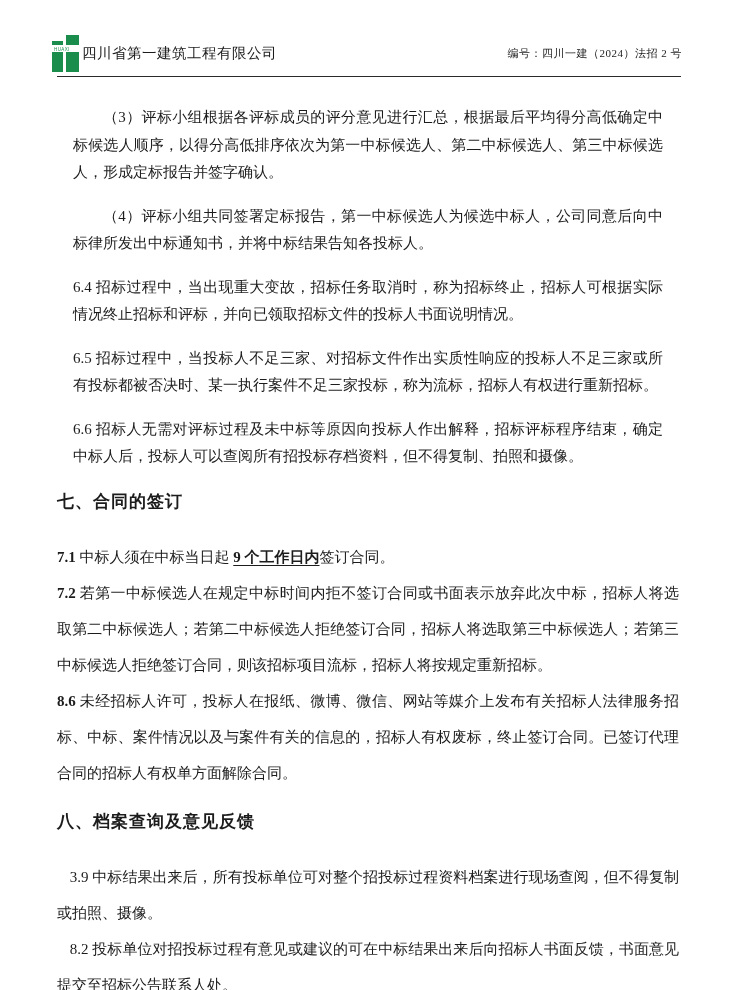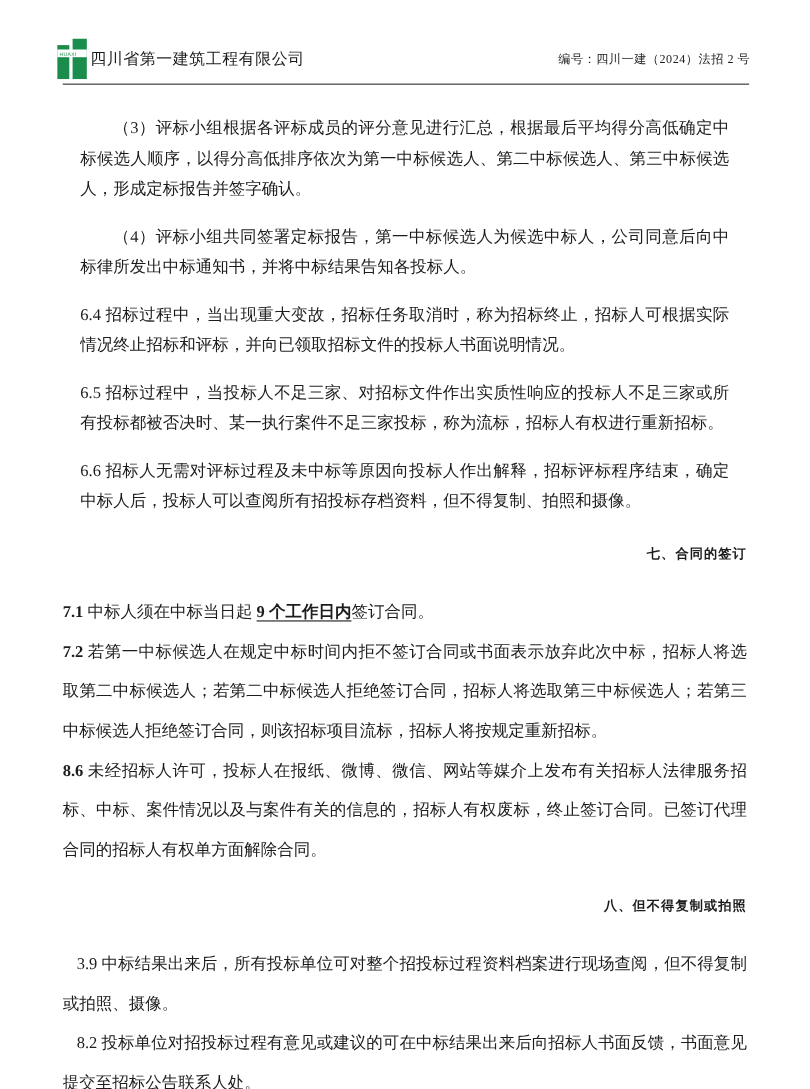--- a/index.html
+++ b/index.html
@@ -29,23 +29,23 @@
     position:absolute; top:88px; left:57px; right:57px;
     text-align:justify;
   }
   .p6 { font-size:15px; line-height:27.5px; margin:16px; }
   .p7 { font-size:15px; line-height:36px; margin:0; }
   .indent2 { text-indent:2em; }
   .indent-s { text-indent:0.85em; }
   .num { font-weight:bold; }
   .bu { font-weight:bold; text-decoration:underline; text-underline-offset:3px; }
   .sec-heading {
-    font-family:Liberation Serif, serif;
-    font-weight:700; font-size:12px; line-height:30px;
-    text-align:right; letter-spacing:1px;
+    font-family:Liberation Mono, monospace;
+    font-weight:700; font-size:17px; line-height:30px;
+    text-align:left; letter-spacing:1px;
     margin:17px 0 21px 0;
   }
   
   .footer {
     position:absolute; top:941px; left:0; right:0;
     text-align:center; font-size:12.5px; letter-spacing:1px;
   }
 </style>
 </head>
 <body>
@@ -80,21 +80,21 @@
     <p class="p6">6.6 招标人无需对评标过程及未中标等原因向投标人作出解释，招标评标程序结束，确定中标人后，投标人可以查阅所有招投标存档资料，但不得复制、拍照和摄像。</p>
 
     <h2 class="sec-heading">七、合同的签订</h2>
 
     <p class="p7"><span class="num">7.1</span><span> 中标人须在中标当日起 </span><span class="bu">9 个工作日内</span><span>签订合同。</span></p>
 
     <p class="p7"><span class="num">7.2</span><span> 若第一中标候选人在规定中标时间内拒不签订合同或书面表示放弃此次中标，招标人将选取第二中标候选人；若第二中标候选人拒绝签订合同，招标人将选取第三中标候选人；若第三中标候选人拒绝签订合同，则该招标项目流标，招标人将按规定重新招标。</span></p>
 
     <p class="p7"><span class="num">8.6</span><span> 未经招标人许可，投标人在报纸、微博、微信、网站等媒介上发布有关招标人法律服务招标、中标、案件情况以及与案件有关的信息的，招标人有权废标，终止签订合同。已签订代理合同的招标人有权单方面解除合同。</span></p>
 
-    <h2 class="sec-heading">八、但不得复制或拍照</h2>
+    <h2 class="sec-heading">八、档案查询及意见反馈</h2>
 
     <p class="p7 indent-s">3.9 中标结果出来后，所有投标单位可对整个招投标过程资料档案进行现场查阅，但不得复制或拍照、摄像。</p>
 
     <p class="p7 indent-s">8.2 投标单位对招投标过程有意见或建议的可在中标结果出来后向招标人书面反馈，书面意见提交至招标公告联系人处。</p>
 
   </div>
 
 
 </div>
 

